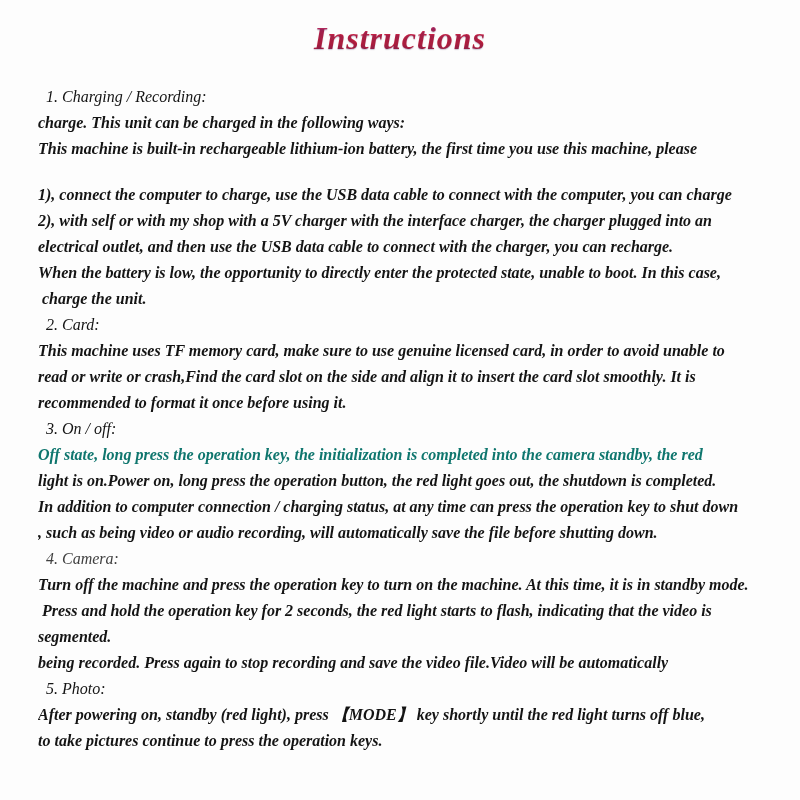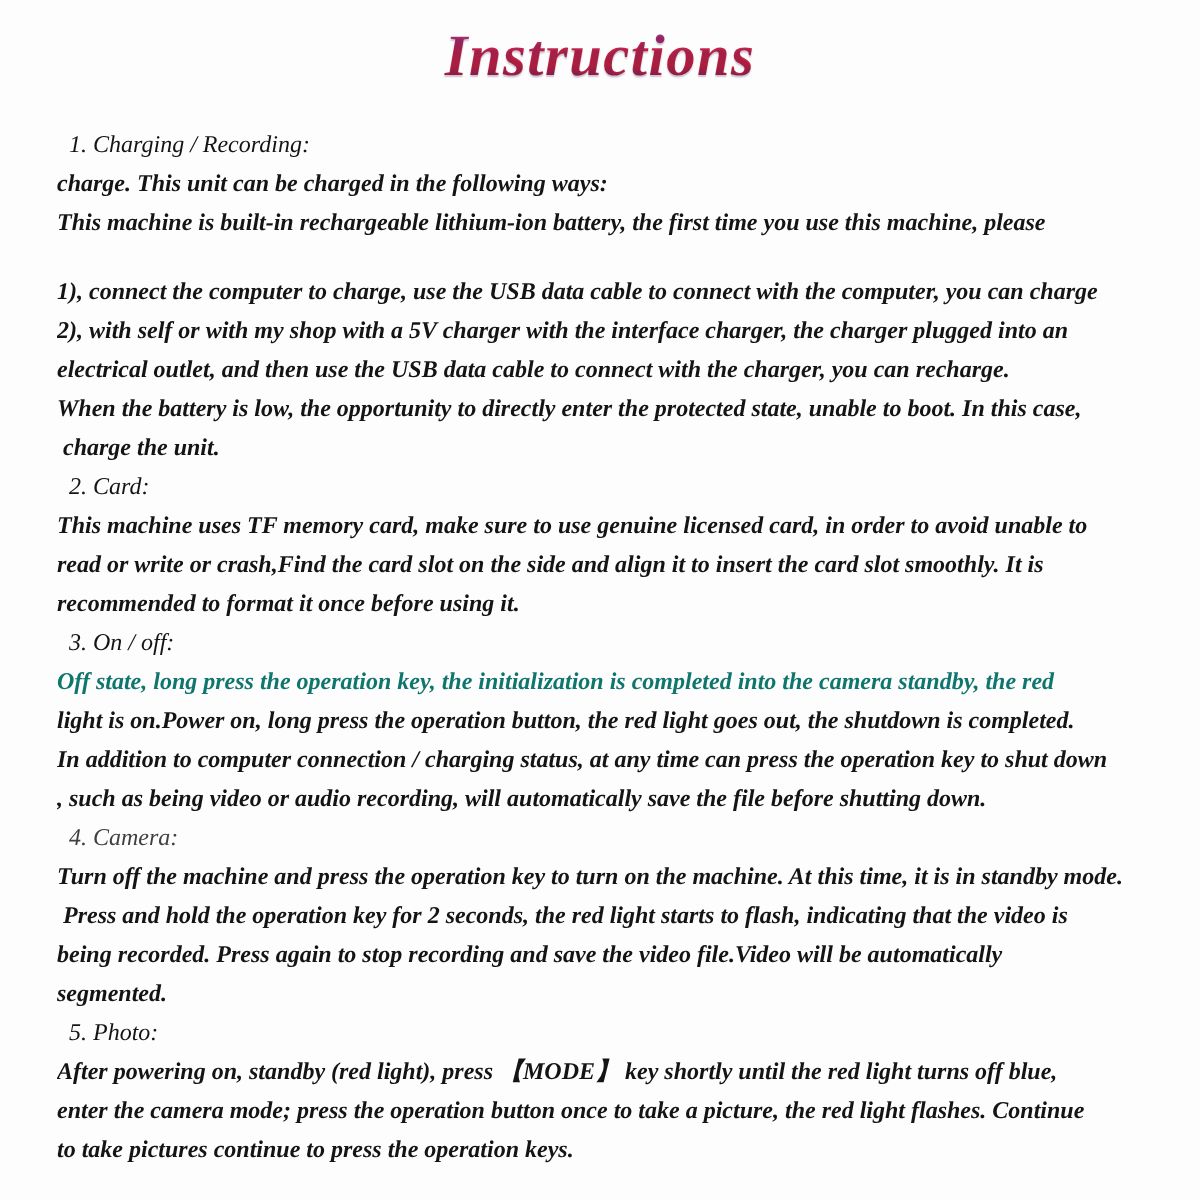--- a/index.html
+++ b/index.html
@@ -13,21 +13,21 @@
   .sheet {
     box-sizing: border-box;
     width: 800px;
     height: 800px;
     padding: 0 38px;
     font-family: "Liberation Serif", "DejaVu Serif", serif;
   }
   .title {
     margin: 14px 0 20px 0;
     text-align: center;
-    font-size: 39px;
+    font-size: 32px;
     line-height: 48px;
     font-style: italic;
     font-weight: 700;
     letter-spacing: 1px;
     
     color: #b02445;
     -webkit-background-clip: text;
     background-clip: text;
   }
   .title.gradient-on {
@@ -73,20 +73,19 @@
       <div class="line body" style="color: rgb(20, 20, 20);">read or write or crash,Find the card slot on the side and align it to insert the card slot smoothly. It is</div>
       <div class="line body" style="color: rgb(20, 20, 20);">recommended to format it once before using it.</div>
       <div class="line heading" style="color: rgb(20, 20, 20);">3. On / off:</div>
       <div class="line body" style="color: #0f766e;">Off state, long press the operation key, the initialization is completed into the camera standby, the red</div>
       <div class="line body" style="color: rgb(20, 20, 20);">light is on.Power on, long press the operation button, the red light goes out, the shutdown is completed.</div>
       <div class="line body" style="color: rgb(20, 20, 20);">In addition to computer connection / charging status, at any time can press the operation key to shut down</div>
       <div class="line body" style="color: rgb(20, 20, 20);">, such as being video or audio recording, will automatically save the file before shutting down.</div>
       <div class="line heading" style="color: #404040;">4. Camera:</div>
       <div class="line body" style="color: rgb(20, 20, 20);">Turn off the machine and press the operation key to turn on the machine. At this time, it is in standby mode.</div>
       <div class="line body" style="color: rgb(20, 20, 20);"> Press and hold the operation key for 2 seconds, the red light starts to flash, indicating that the video is</div>
+      <div class="line body" style="color: rgb(20, 20, 20);">segmented.</div>
       <div class="line body" style="color: rgb(20, 20, 20);">being recorded. Press again to stop recording and save the video file.Video will be automatically</div>
-      <div class="line body" style="color: rgb(20, 20, 20);">segmented.</div>
       <div class="line heading" style="color: rgb(20, 20, 20);">5. Photo:</div>
       <div class="line body" style="color: rgb(20, 20, 20);">After powering on, standby (red light), press 【MODE】 key shortly until the red light turns off blue,</div>
-      <div class="line body" style="color: rgb(20, 20, 20);">enter the camera mode; press the operation button once to take a picture, the red light flashes. Continue</div>
       <div class="line body" style="color: rgb(20, 20, 20);">to take pictures continue to press the operation keys.</div>
     </div>
 </div>
 
 </body></html>

